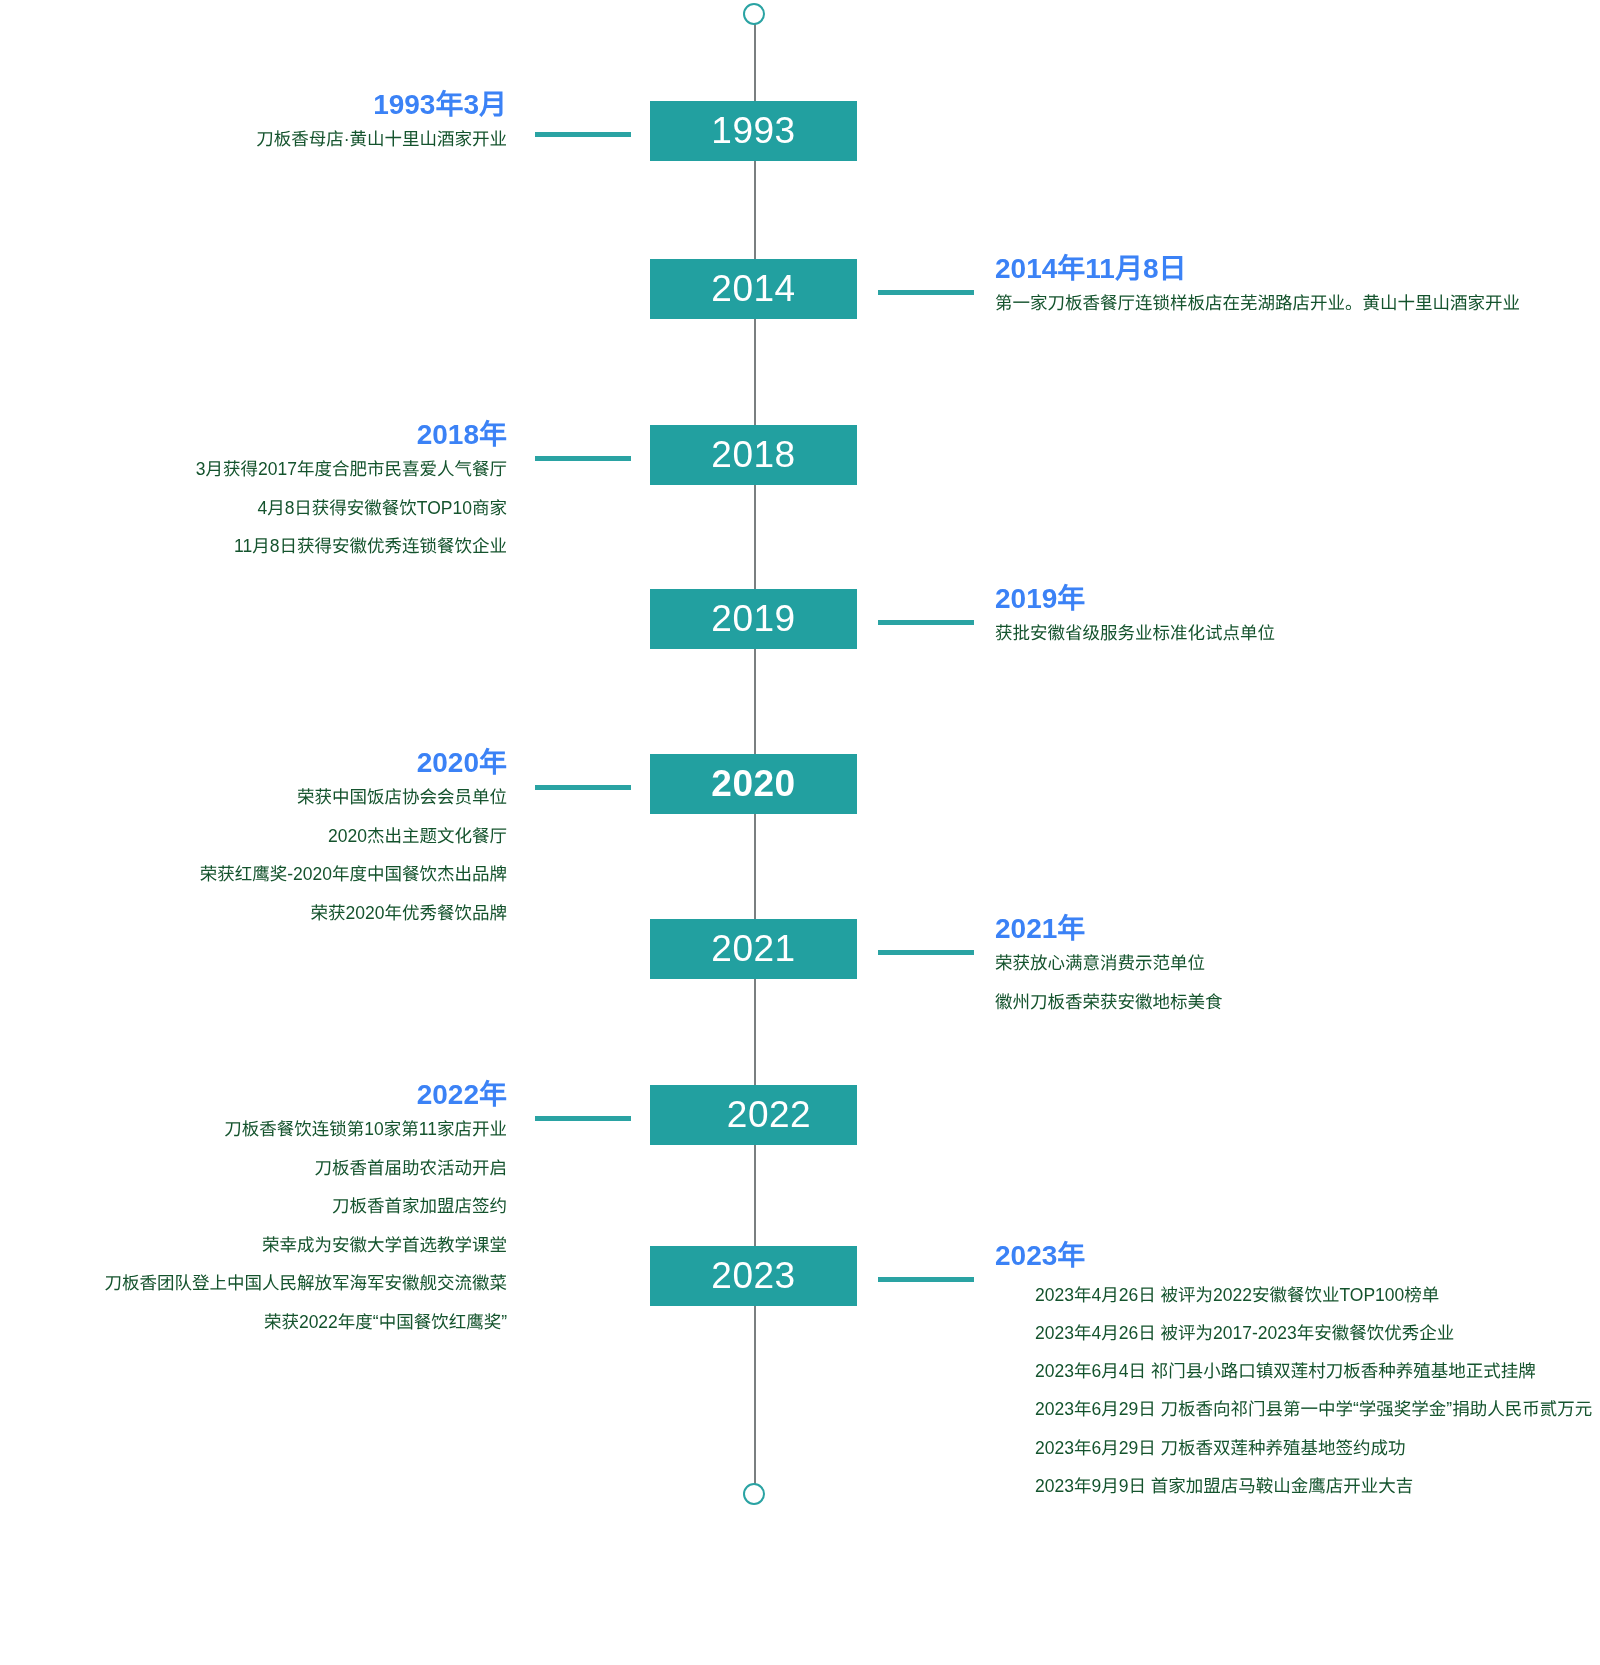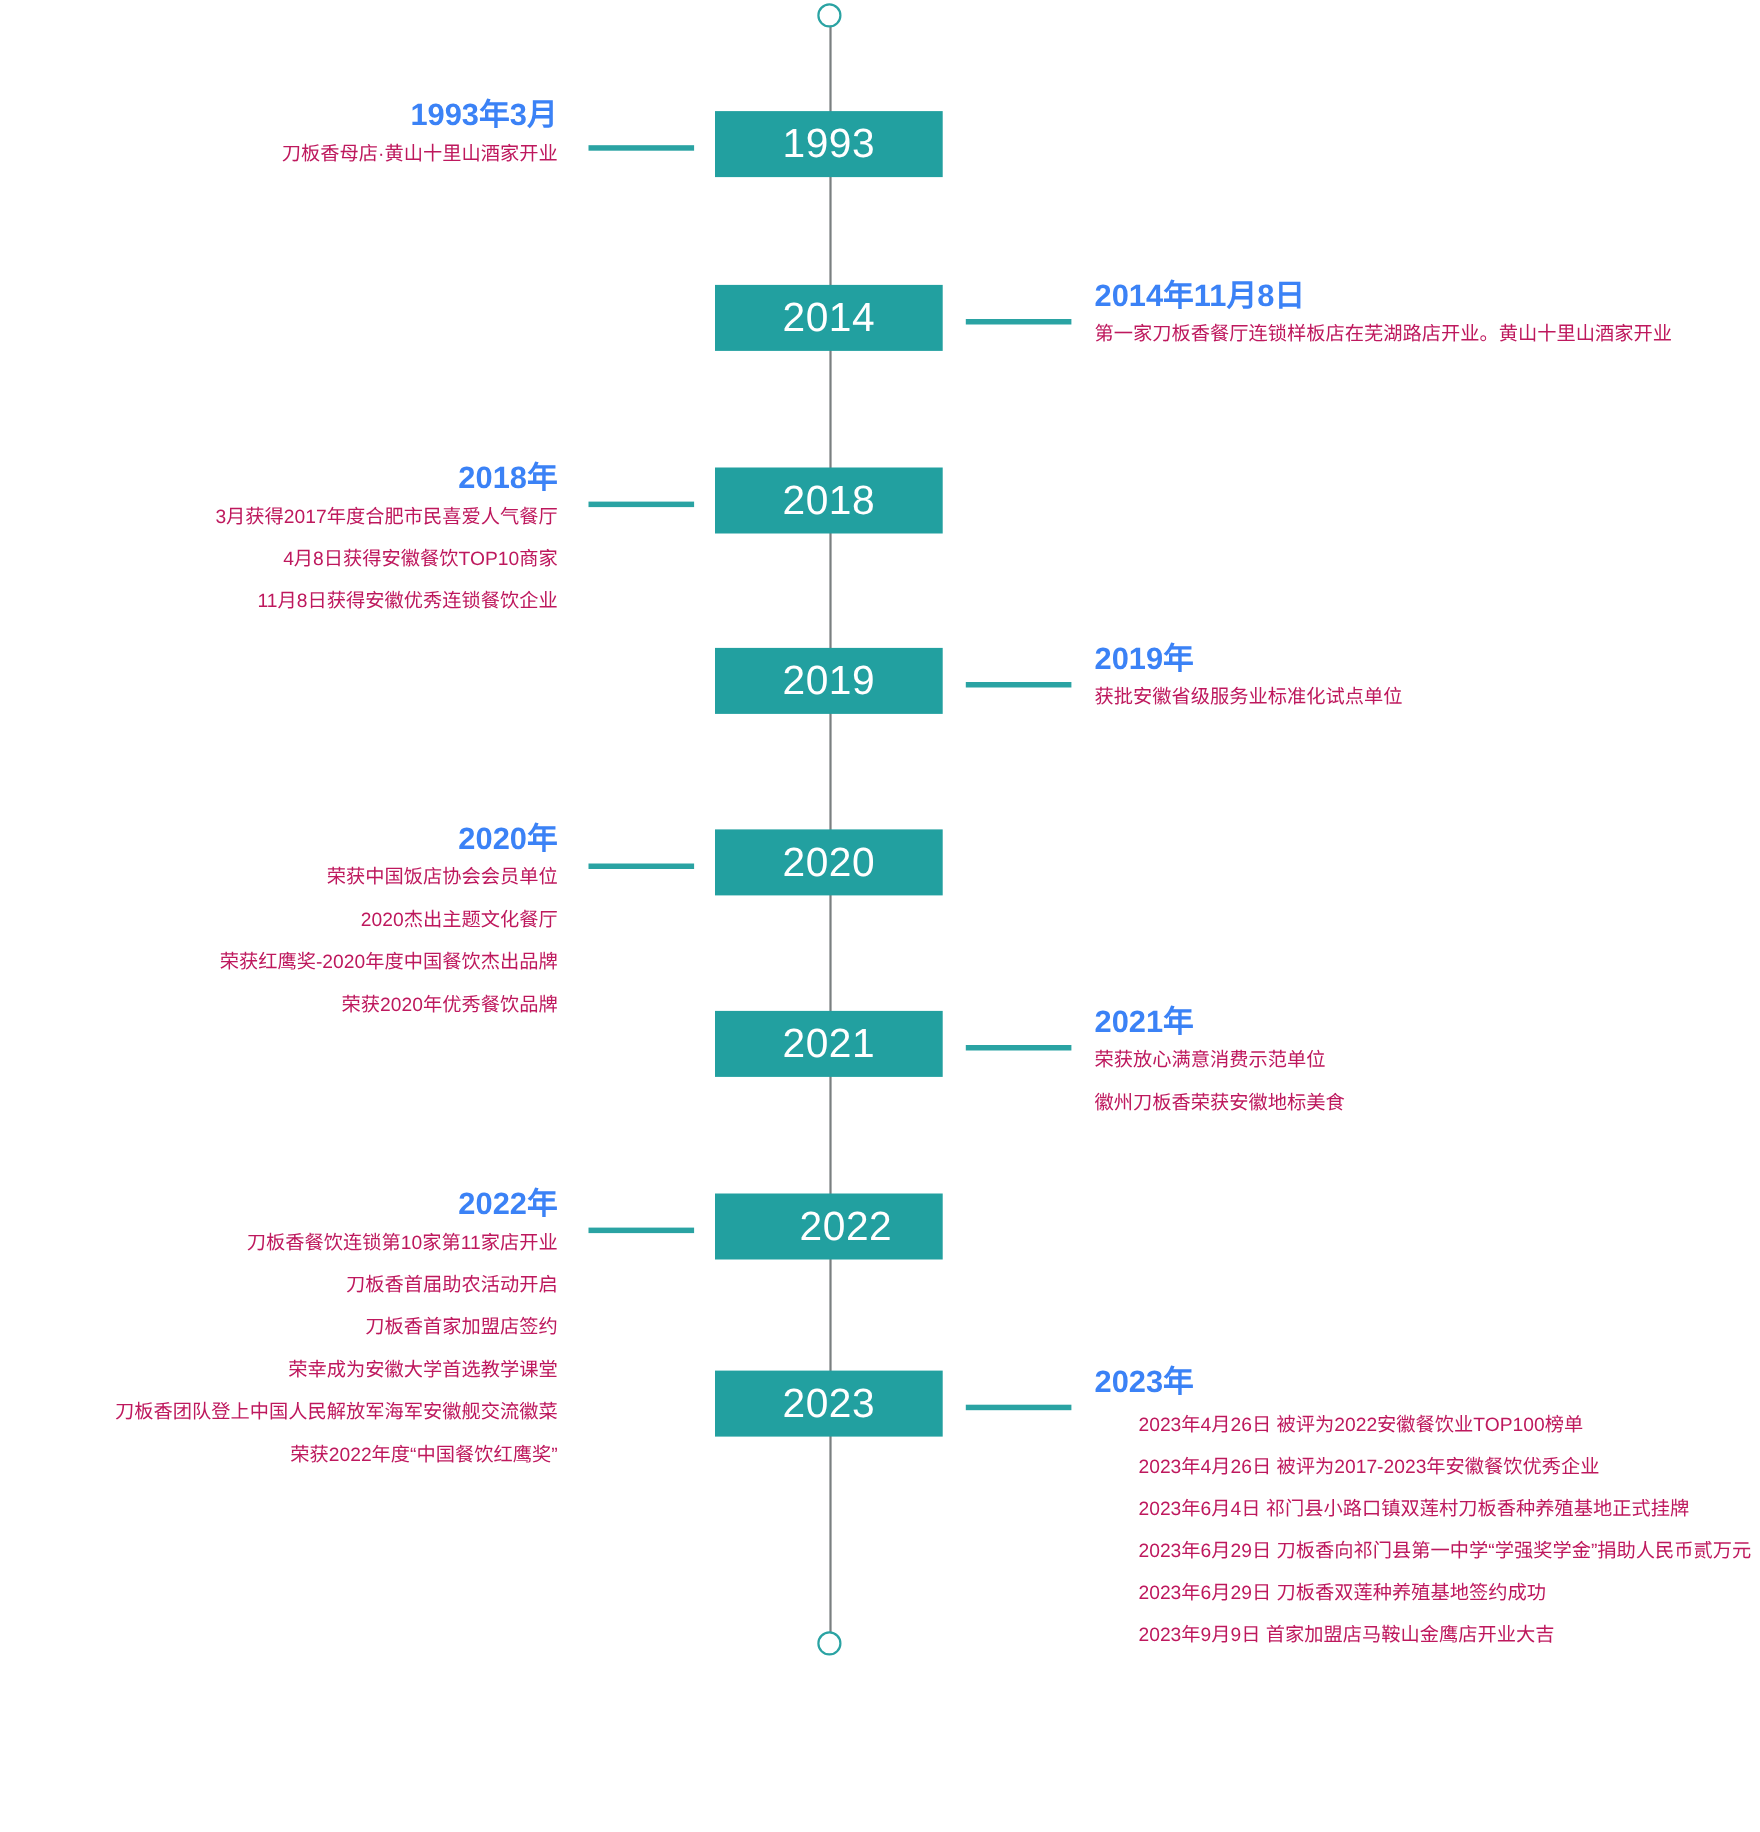--- a/index.html
+++ b/index.html
@@ -92,21 +92,21 @@
     white-space: nowrap;
   }
   .entry-lines {
     margin: 0;
     padding: 0;
     list-style: none;
   }
   .entry-lines li {
     font-size: 17.5px;
     font-weight: 400;
-    color: #be185d;
+    color: #14532d;
     line-height: 1.0;
     margin-bottom: 21px;
     white-space: nowrap;
   }
   .entry-lines li:last-child { margin-bottom: 0; }
 
   
   .entry.wrap .entry-lines li {
     white-space: normal;
     width: 600px;
@@ -167,21 +167,21 @@
     <span>2019</span>
   </div>
   <div class="connector right" style="top:620px;"></div>
   <div class="entry side-right" style="top:582px;">
     <div class="entry-title">2019年</div>
     <ul class="entry-lines">
       <li>获批安徽省级服务业标准化试点单位</li>
     </ul>
   </div>
 
-  <div class="year-block" style="top:754px;">
+  <div class="year-block" style="top:754px;font-weight:bold;">
     <span>2020</span>
   </div>
   <div class="connector left" style="top:785px;"></div>
   <div class="entry side-left" style="top:746px;">
     <div class="entry-title">2020年</div>
     <ul class="entry-lines">
       <li>荣获中国饭店协会会员单位</li>
       <li>2020杰出主题文化餐厅</li>
       <li>荣获红鹰奖-2020年度中国餐饮杰出品牌</li>
       <li>荣获2020年优秀餐饮品牌</li>

